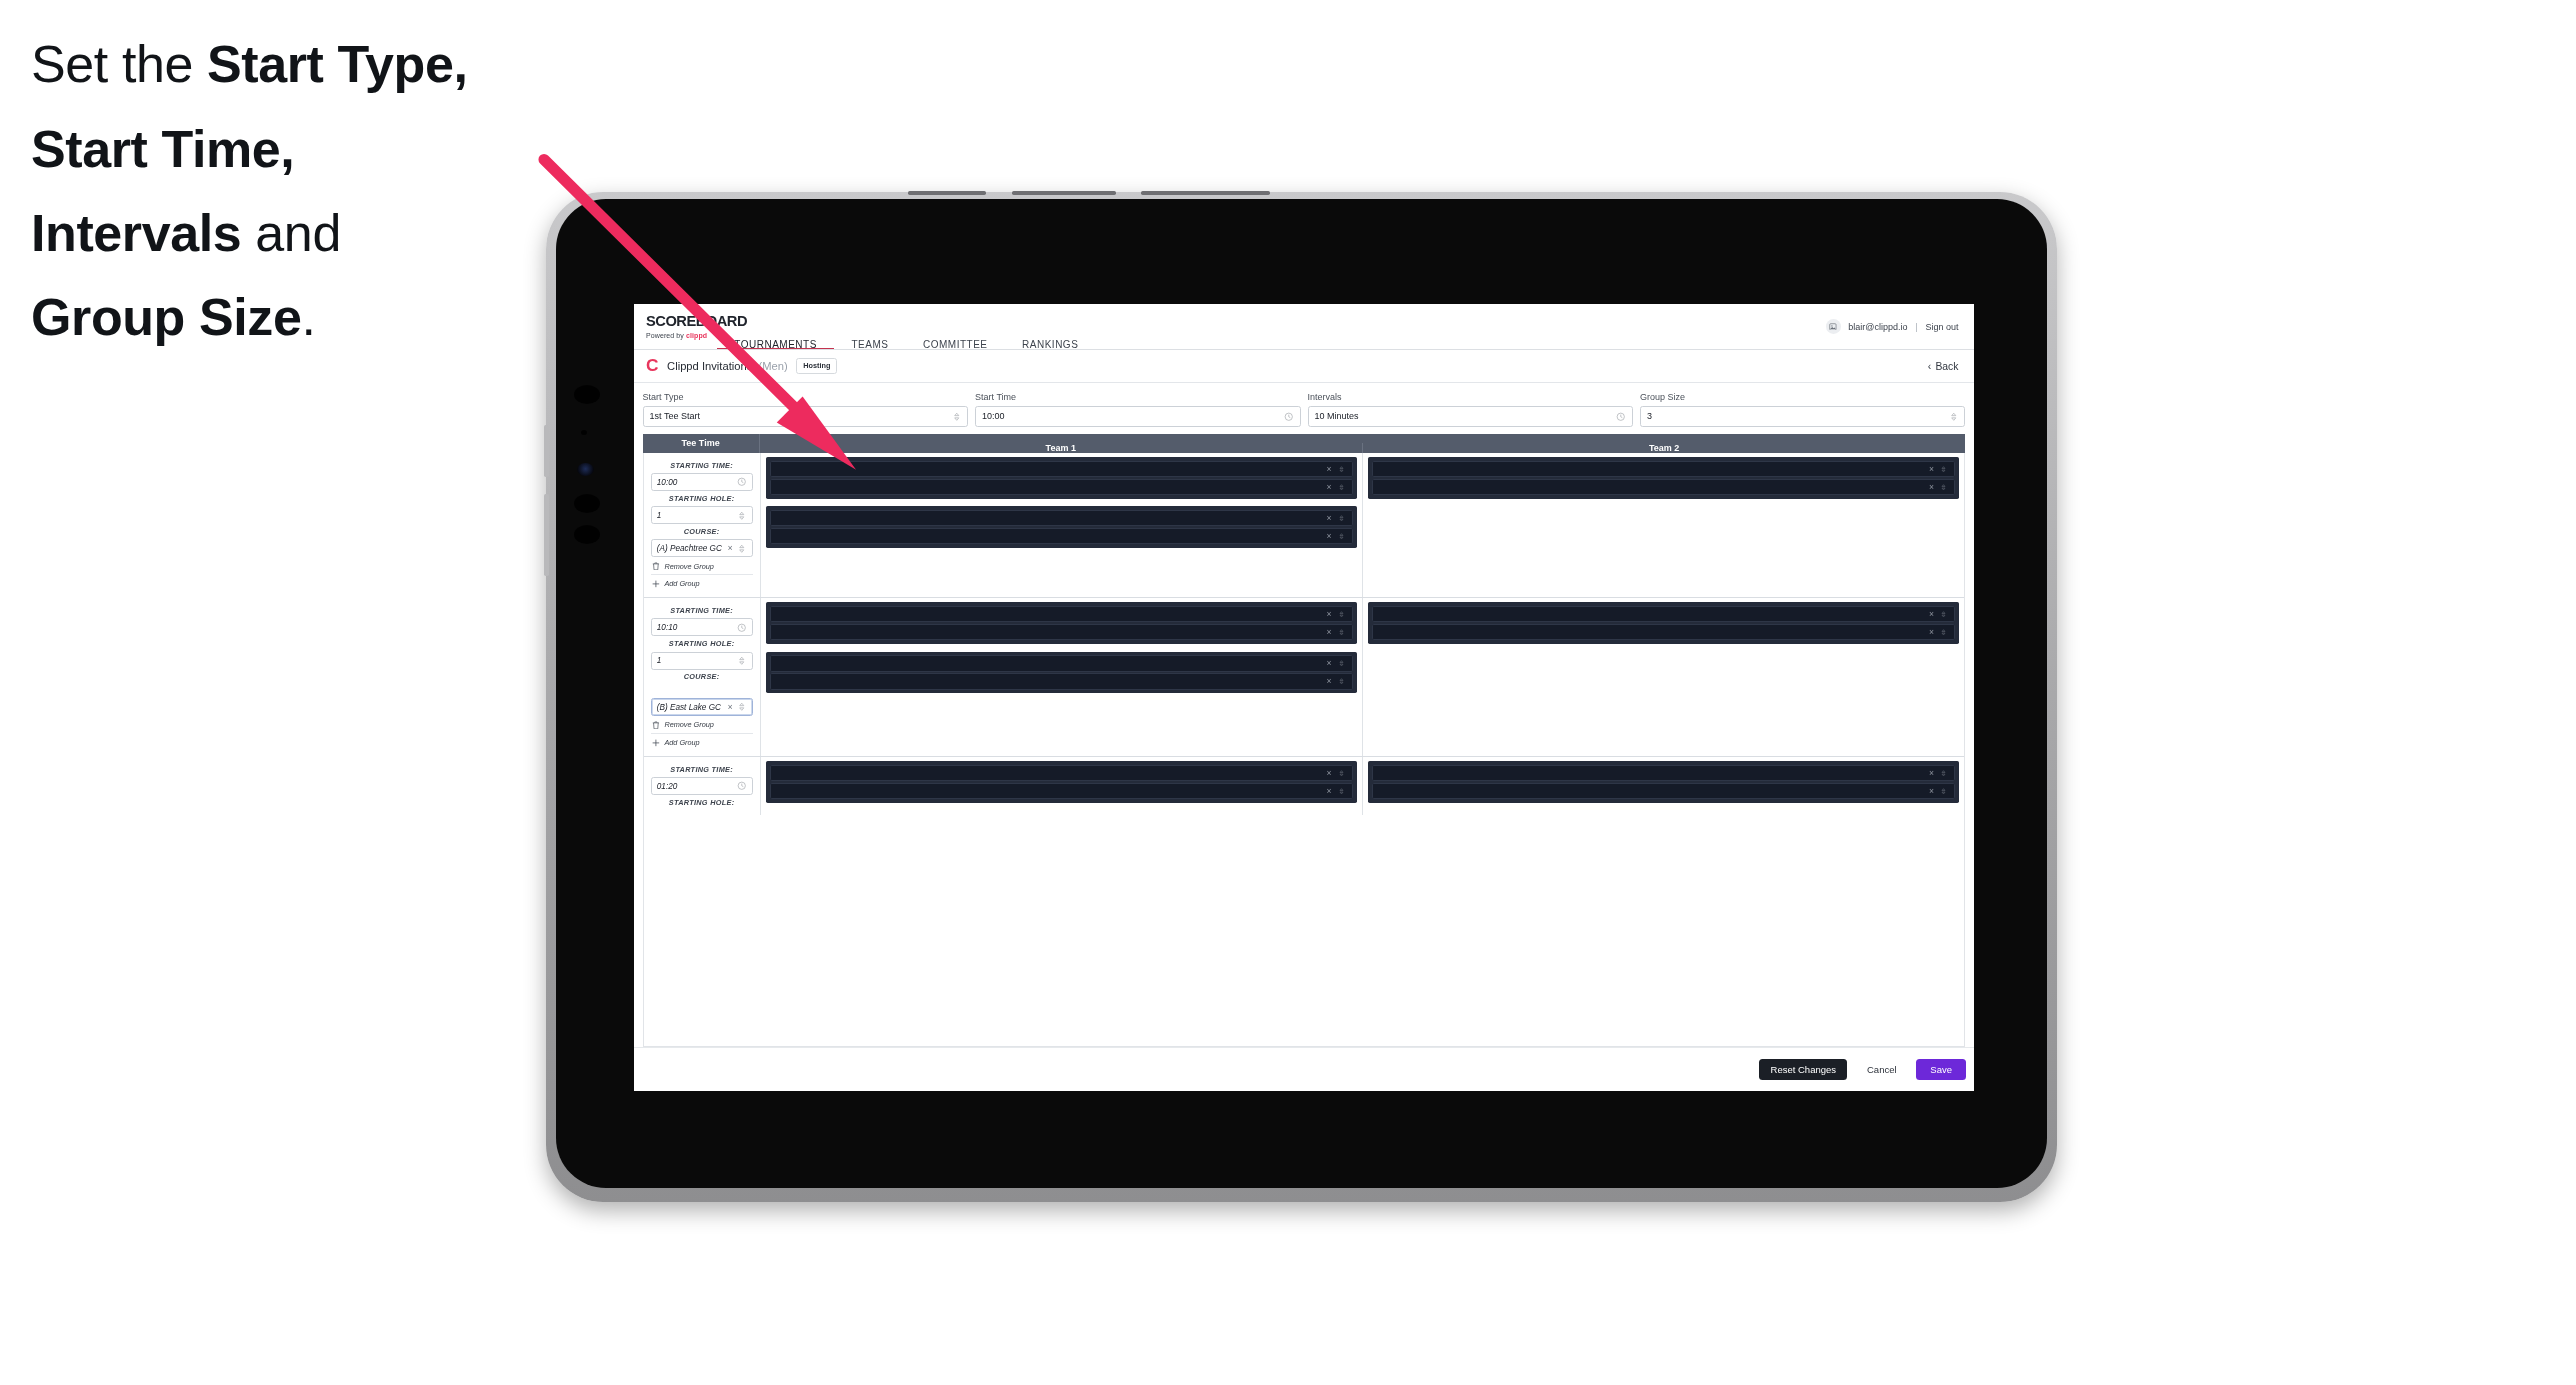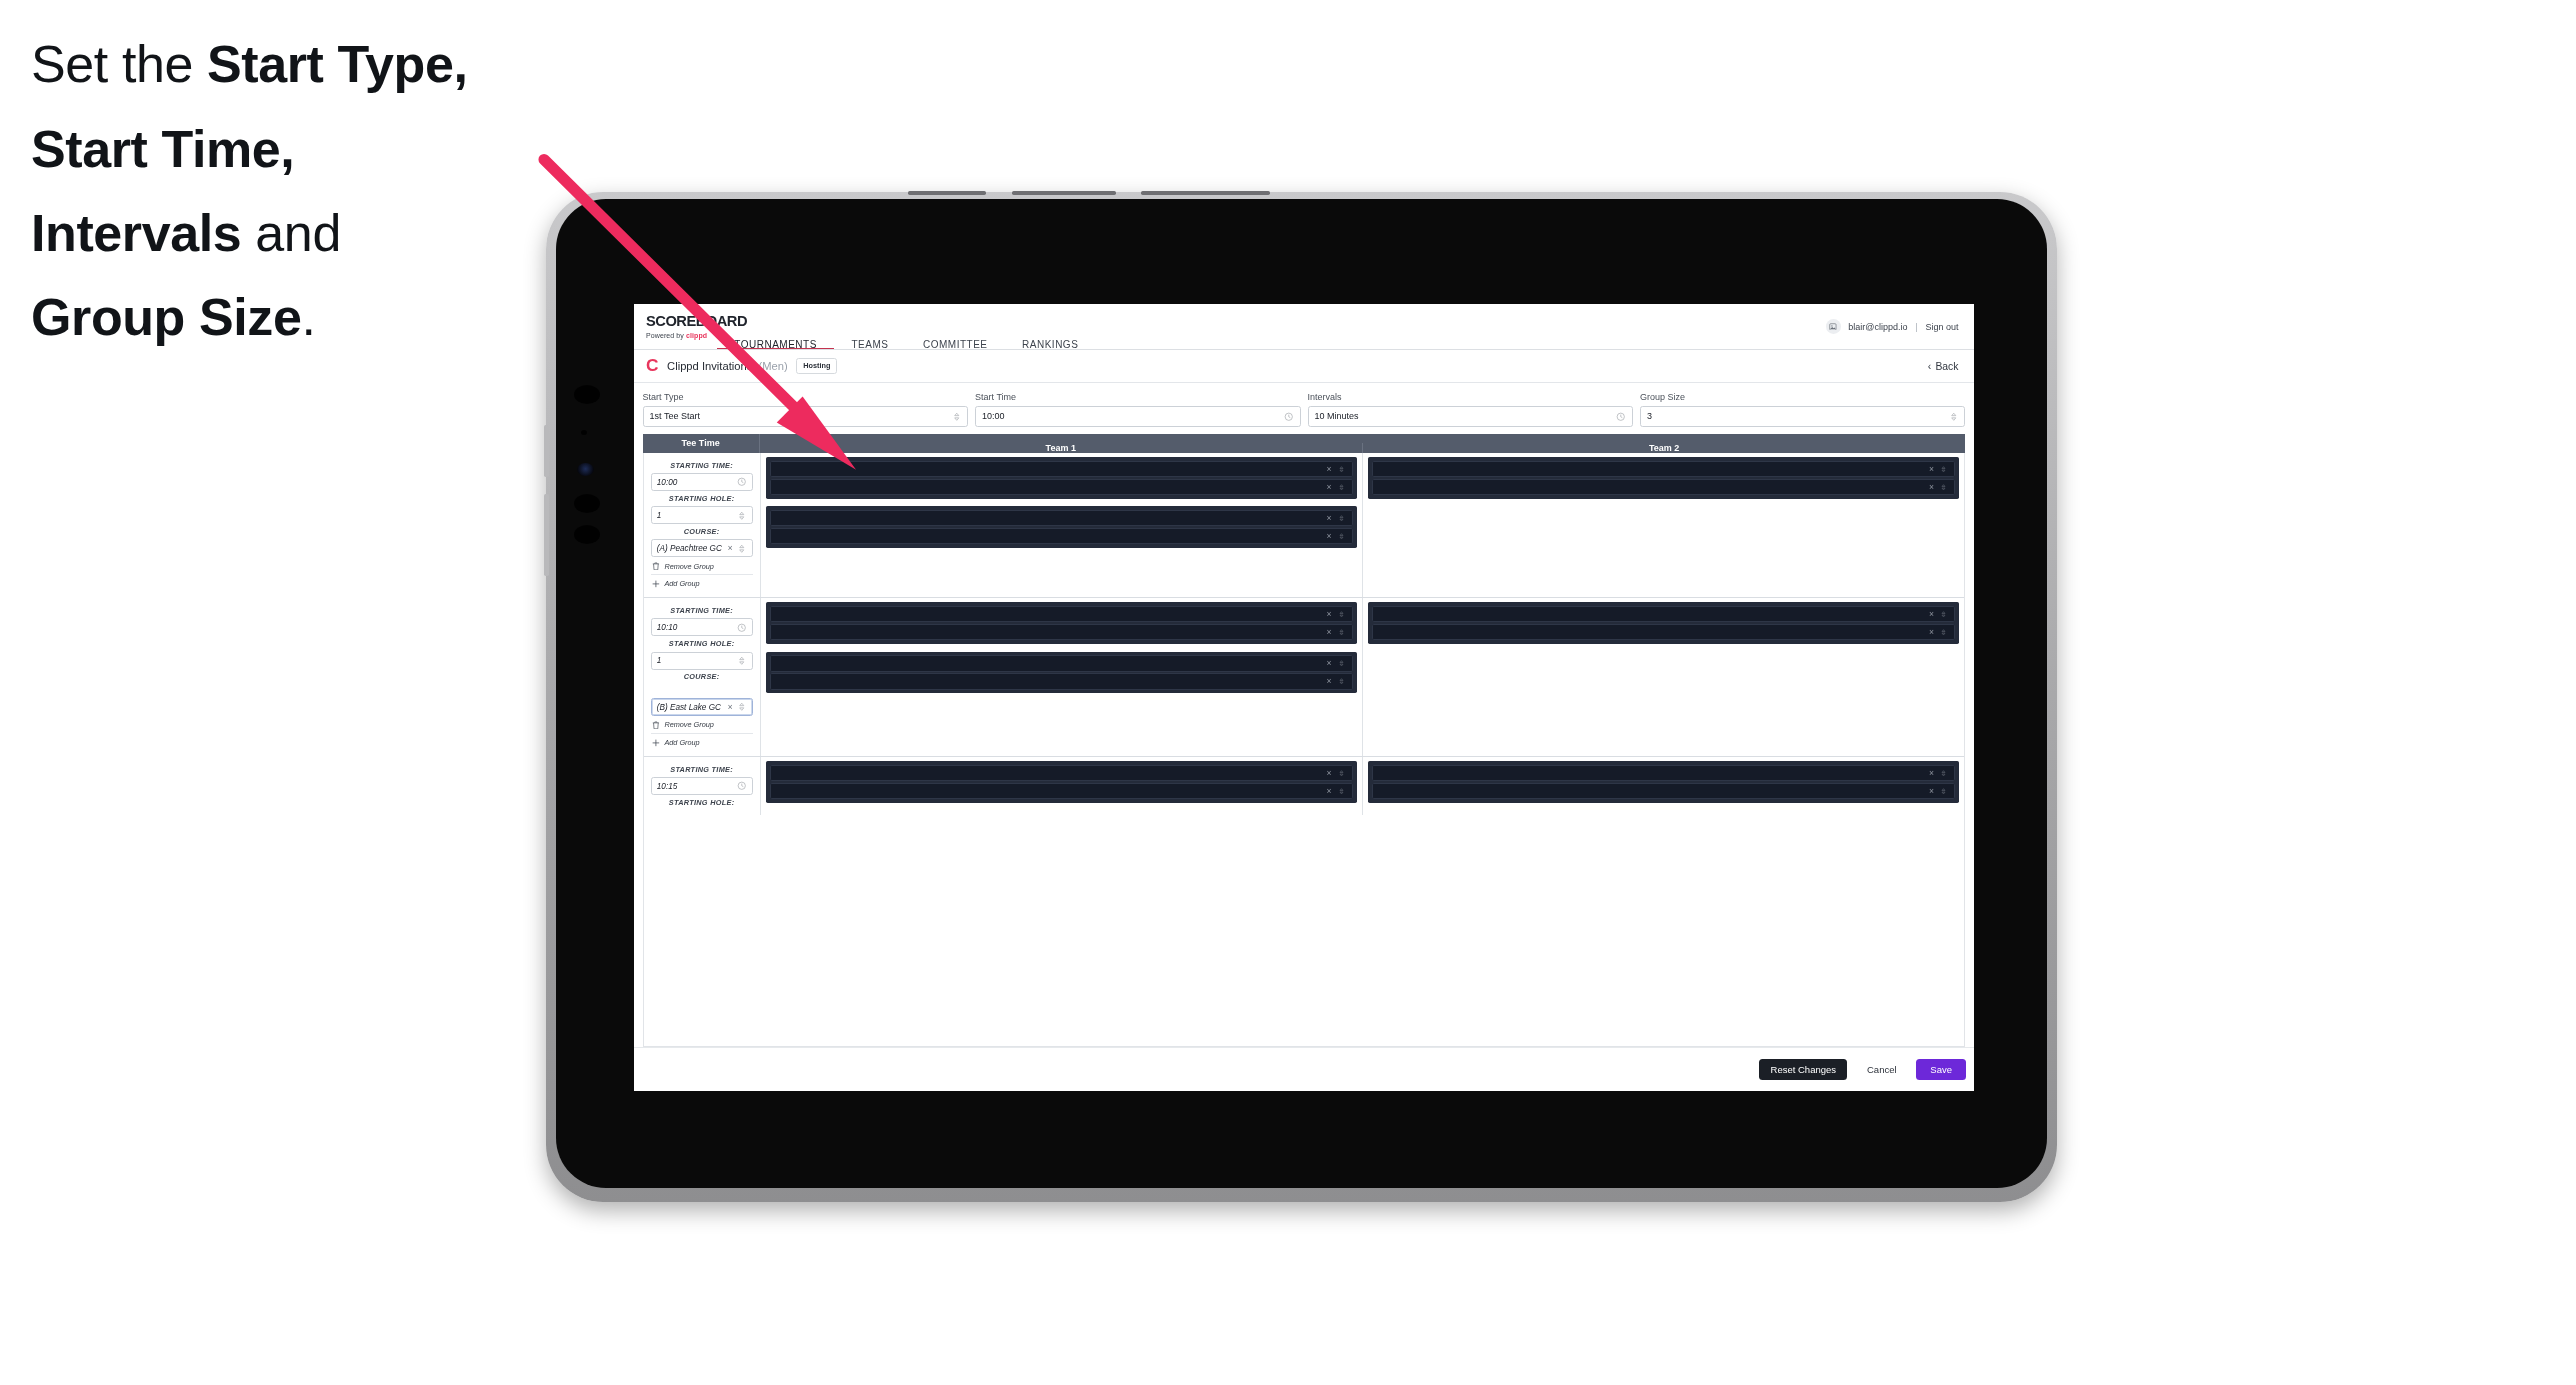--- a/index.html
+++ b/index.html
@@ -437,21 +437,21 @@
                   <path d="M6 1.5 L8.6 4.6 L3.4 4.6 Z M6 10.5 L8.6 7.4 L3.4 7.4 Z" fill="none" stroke="#9aa0ab" stroke-width="1.1"></path>
                 </svg>
               </div>
             </div>
           </div>
         </div>
         <div class="tee-row">
           <div class="cell-tee">
             <div class="mini-label">STARTING TIME:</div>
             <div class="mini-ctl">
-              <span class="val">10:15</span>
+              <span class="val">01:20</span>
               <svg class="ico" viewBox="0 0 12 12">
                 <circle cx="6" cy="6" r="4.6" fill="none" stroke="#71777f" stroke-width="1"></circle>
                 <path d="M6 3.3 V6 L8 7.2" fill="none" stroke="#71777f" stroke-width="1"></path>
               </svg>
             </div>
             <div class="mini-label">STARTING HOLE:</div>
           </div>
           <div class="cell-team">
             <div class="grp-box">
               <div class="slot">

